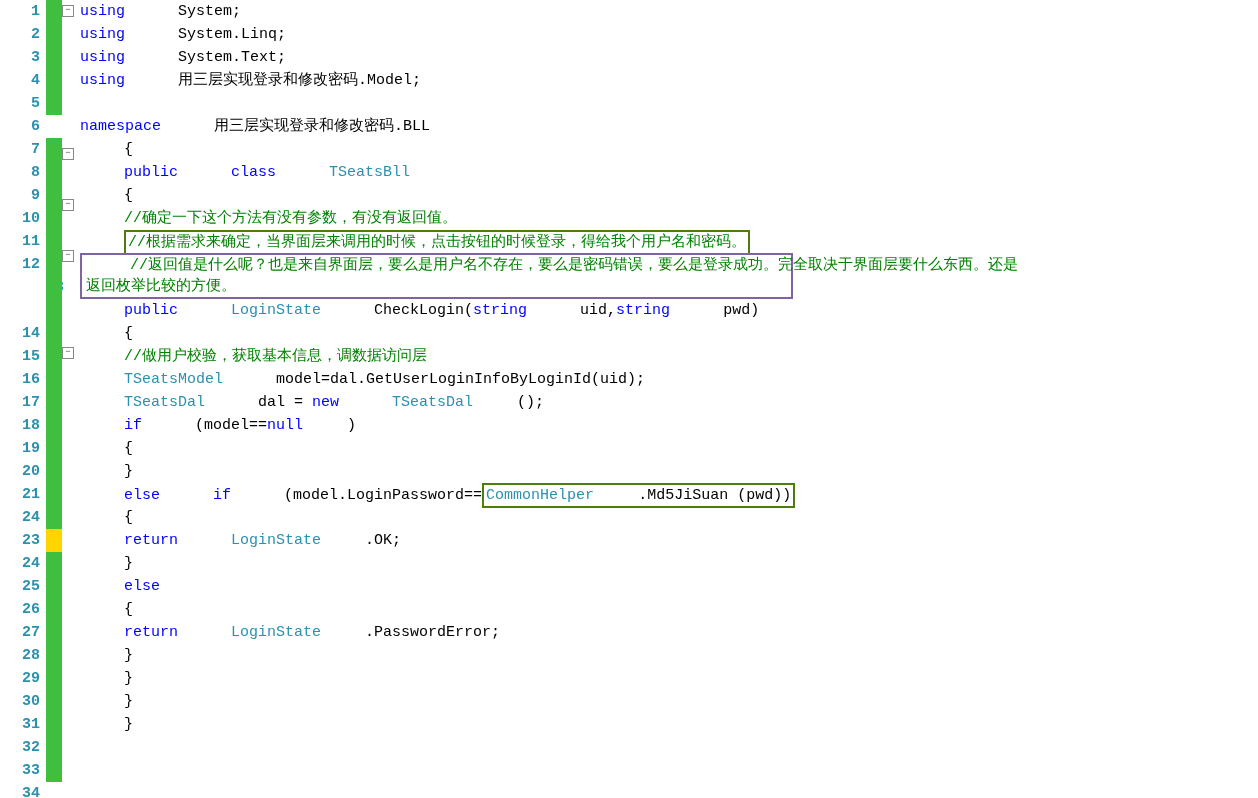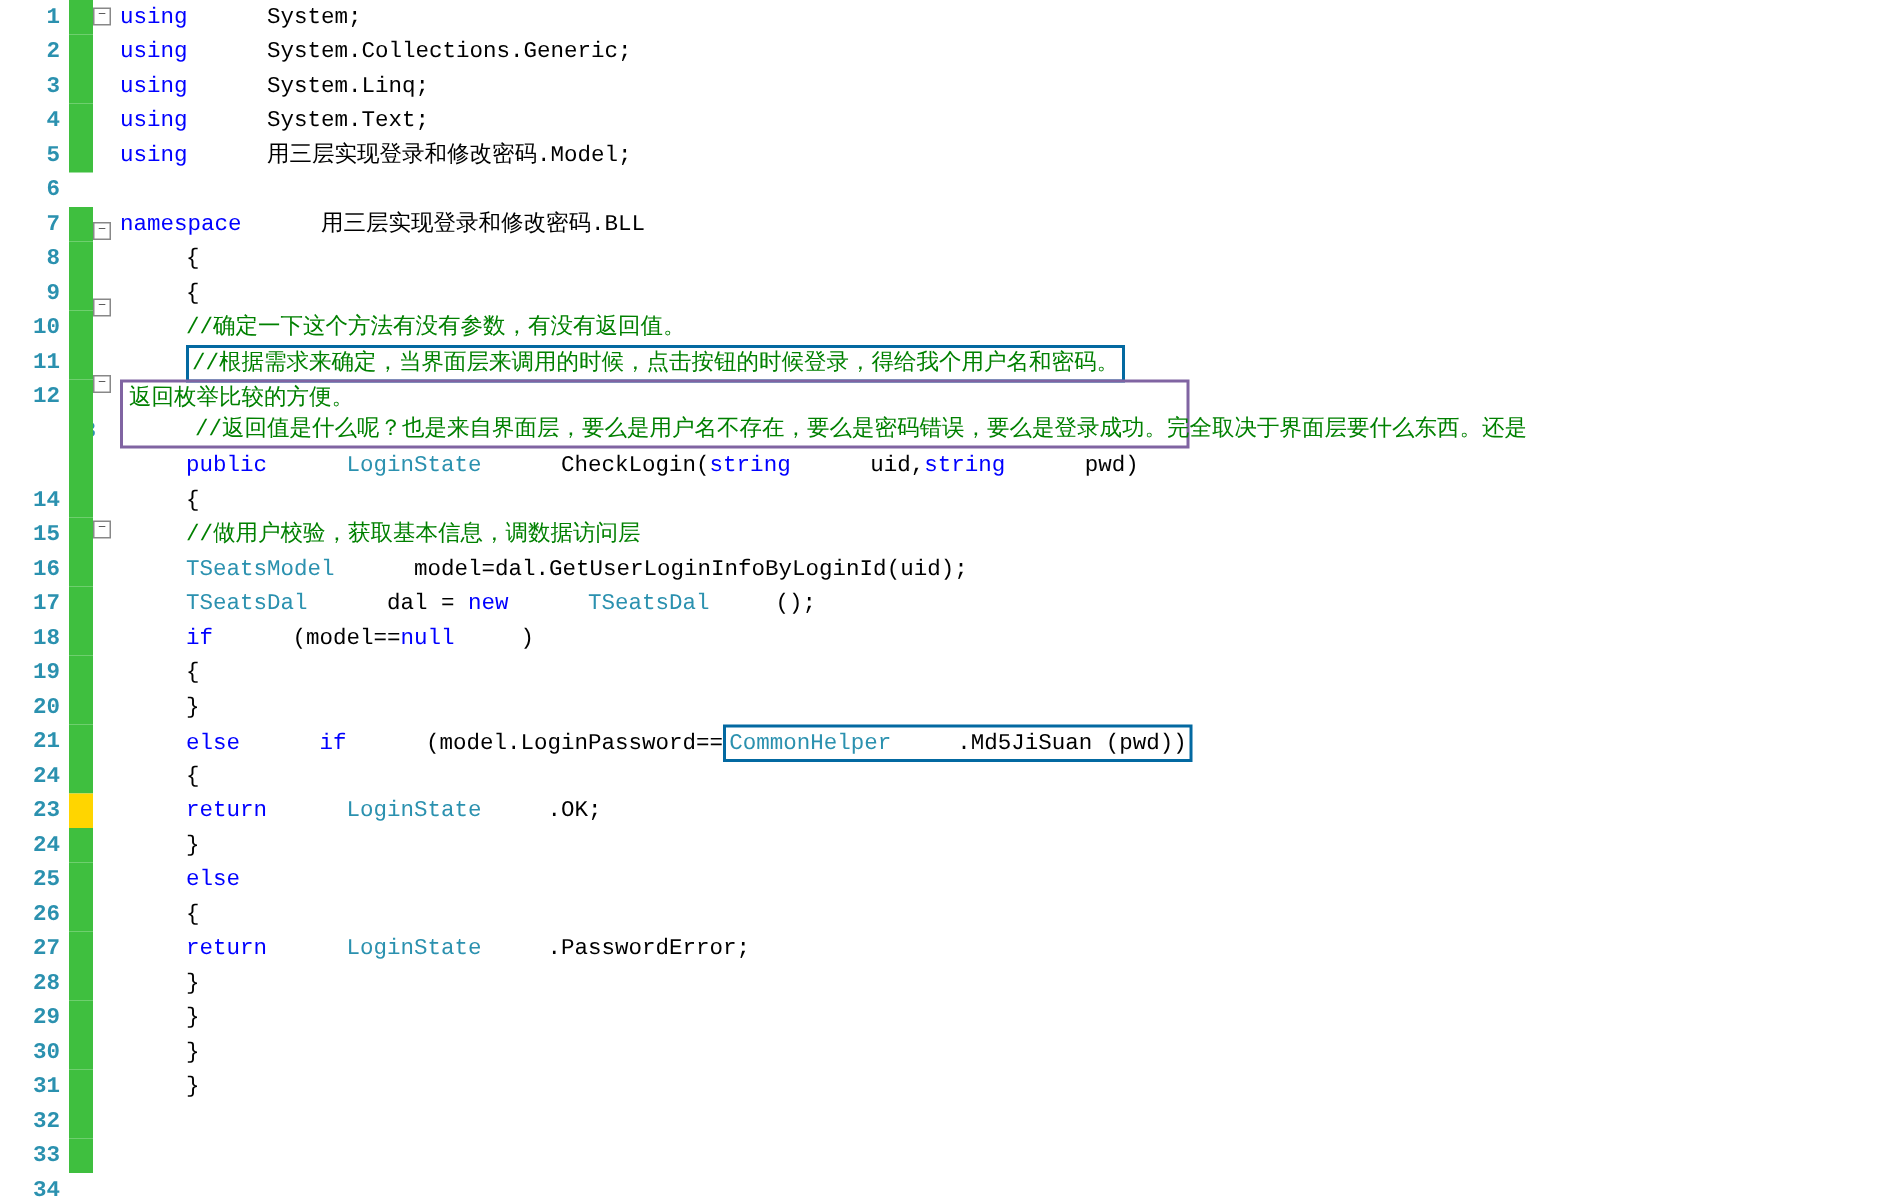--- a/index.html
+++ b/index.html
@@ -59,21 +59,21 @@
   }
   .code .line {
     height: 23px;
     line-height: 23px;
   }
   .kw { color: #0000ff; }
   .type { color: #2b91af; }
   .comment { color: #008000; }
   .txt { color: #000000; margin-left: 44px; }
   .annot-red {
-    border: 2px solid #0369a1;
+    border: 2px solid #4d7c0f;
     display: inline-block;
     padding: 0 2px;
     line-height: 21px;
   }
 </style>
 </head>
 <body>
 
 <div class="editor">
   <div class="gutter" id="gutter">
@@ -252,34 +252,34 @@
       <div class="cell"></div>
       <div class="cell"></div>
       <div class="cell"></div>
       <div class="cell"></div>
       <div class="cell"></div>
       <div class="cell"></div>
       <div class="cell"></div>
     </div>
   <div class="code" id="codearea">
       <div class="line"><span class="kw">using</span><span class="txt"> System;</span></div>
-      <div class="line"><span class="kw">using</span><span class="txt"> System.Collections.Generic;</span></div>
       <div class="line"><span class="kw">using</span><span class="txt"> System.Linq;</span></div>
       <div class="line"><span class="kw">using</span><span class="txt"> System.Text;</span></div>
       <div class="line"><span class="kw">using</span><span class="txt"> 用三层实现登录和修改密码.Model;</span></div>
       <div class="line"></div>
       <div class="line"><span class="kw">namespace</span><span class="txt"> 用三层实现登录和修改密码.BLL</span></div>
       <div class="line"><span class="txt">{</span></div>
+      <div class="line"><span class="txt">    </span><span class="kw">public</span><span class="txt"> </span><span class="kw">class</span><span class="txt"> </span><span class="type">TSeatsBll</span></div>
       <div class="line"><span class="txt">    {</span></div>
       <div class="line"><span class="txt">        </span><span class="comment">//确定一下这个方法有没有参数，有没有返回值。</span></div>
       <div class="line"><span class="txt">        </span><span class="comment annot-red">//根据需求来确定，当界面层来调用的时候，点击按钮的时候登录，得给我个用户名和密码。</span></div>
       <div class="line" style="height: 46px; position: relative;">
         <div style="border: 2px solid rgb(128, 100, 162); position: absolute; left: 0px; top: 0px; right: 2px; height: 42px; line-height: 21px; padding-left: 4px;">
+          <div><span class="txt">        </span><span class="comment">//返回值是什么呢？也是来自界面层，要么是用户名不存在，要么是密码错误，要么是登录成功。完全取决于界面层要什么东西。还是</span></div>
           <div><span class="comment">返回枚举比较的方便。</span></div>
-          <div><span class="txt">        </span><span class="comment">//返回值是什么呢？也是来自界面层，要么是用户名不存在，要么是密码错误，要么是登录成功。完全取决于界面层要什么东西。还是</span></div>
         </div>
       </div>
       <div class="line"><span class="txt">        </span><span class="kw">public</span><span class="txt"> </span><span class="type">LoginState</span><span class="txt"> CheckLogin(</span><span class="kw">string</span><span class="txt"> uid,</span><span class="kw">string</span><span class="txt"> pwd)</span></div>
       <div class="line"><span class="txt">        {</span></div>
       <div class="line"><span class="txt">            </span><span class="comment">//做用户校验，获取基本信息，调数据访问层</span></div>
       <div class="line"><span class="txt">            </span><span class="type">TSeatsModel</span><span class="txt"> model=dal.GetUserLoginInfoByLoginId(uid);</span></div>
       <div class="line"><span class="txt">            </span><span class="type">TSeatsDal</span><span class="txt"> dal = </span><span class="kw">new</span><span class="txt"> </span><span class="type">TSeatsDal</span><span class="txt">();</span></div>
       <div class="line"><span class="txt">            </span><span class="kw">if</span><span class="txt"> (model==</span><span class="kw">null</span><span class="txt">)</span></div>
       <div class="line"><span class="txt">            {</span></div>
       <div class="line"><span class="txt">            }</span></div>

